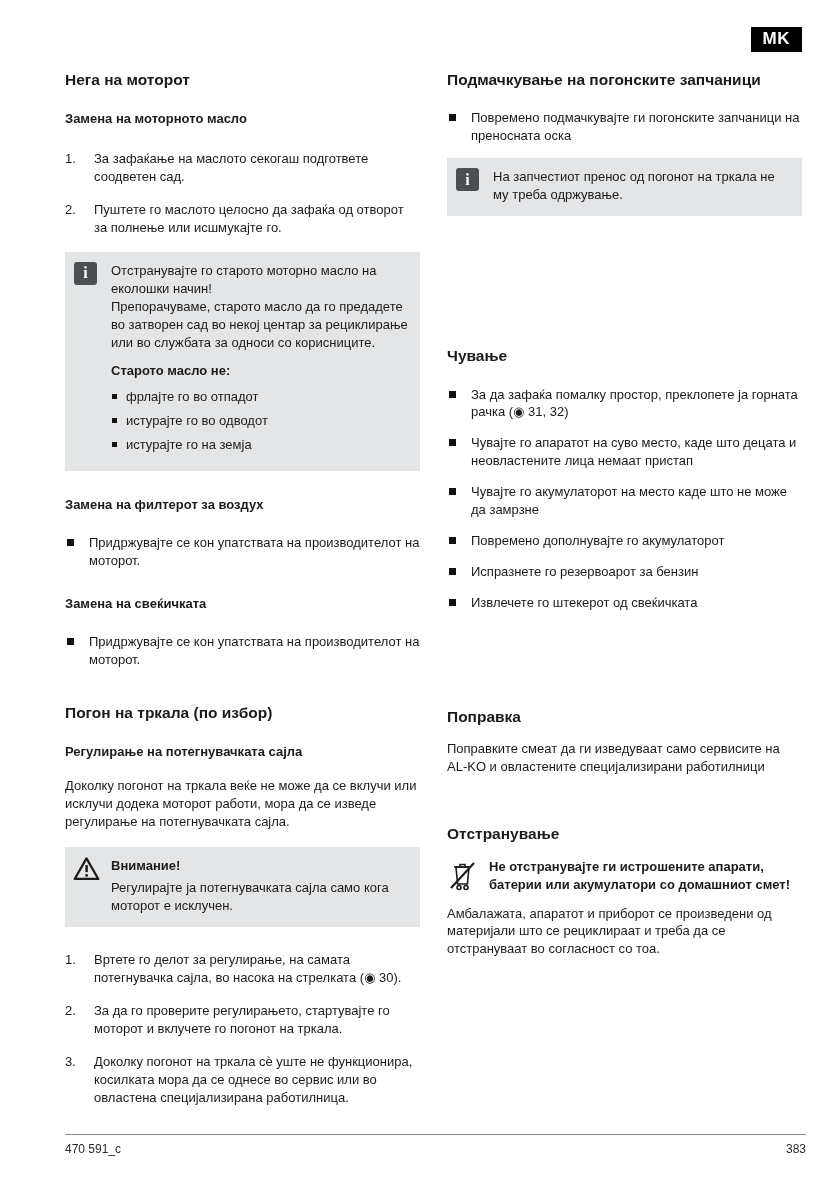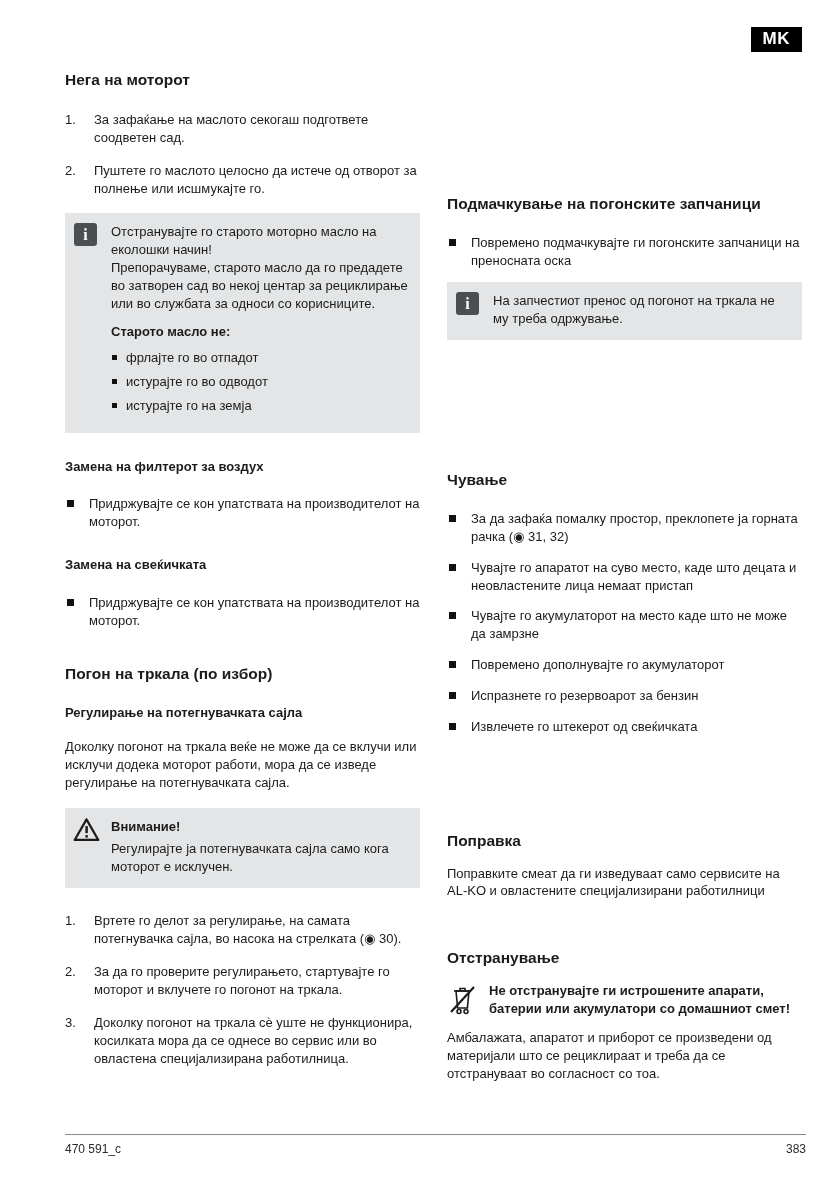--- a/index.html
+++ b/index.html
@@ -13,21 +13,21 @@
   }
   .badge {
     position:absolute; top:27px; right:37px;
     background:#000; color:#fff;
     font-weight:bold; font-size:17px;
     padding:2px 12px 3px 12px;
     letter-spacing:0.5px;
   }
   .columns {
     position:absolute; top:62px; left:65px;
-    display:flex; gap:27px;align-items:flex-end;
+    display:flex; gap:27px;
   }
   .col { width:355px; font-size:13px; line-height:1.38; }
   .h1 { font-size:15.5px; font-weight:bold; line-height:1.25; }
   .h2 { font-size:13px; font-weight:bold; line-height:1.3; }
   .para { margin:0; }.mb14{margin-bottom:14px}.mb16{margin-bottom:16px}
   .mb20{margin-bottom:20px}.mb22{margin-bottom:22px}.mb24{margin-bottom:24px}
   .mt6{margin-top:6px}.mt8{margin-top:8px}.mt14{margin-top:14px}
   .mt26{margin-top:26px}.mt34{margin-top:34px}
   .mt48{margin-top:48px}.mt95{margin-top:95px}.mt130{margin-top:130px}
   
@@ -77,29 +77,30 @@
 <div class="page">
 
   <div class="badge">MK</div>
 
   <div class="columns">
 
     <div class="col">
 
       <div class="h1 mt8 mb22">Нега на моторот</div>
 
+      <div class="h2 mb22">Замена на моторното масло</div>
 
       <div>
         <div class="nitem">
           <span class="num">1.</span>
           <span class="txt">За зафаќање на маслото секогаш подгответе соодветен сад.</span>
         </div>
         <div class="nitem">
           <span class="num">2.</span>
-          <span class="txt">Пуштете го маслото целосно да истече од отворот за полнење или исшмукајте го.</span>
+          <span class="txt">Пуштете го маслото целосно да зафаќа од отворот за полнење или исшмукајте го.</span>
         </div>
       </div>
 
       <div class="graybox mt6 mb24">
         <div class="info-icon">i</div>
         <p class="gb-body">Отстранувајте го старото моторно масло на еколошки начин!</p>
         <p class="gb-body mt8">Препорачуваме, старото масло да го предадете во затворен сад во некој центар за рециклирање или во службата за односи со корисниците.</p>
         <div class="gb-sub">Старото масло не:</div>
         <div class="sbitem">
           <span class="sq"></span>

